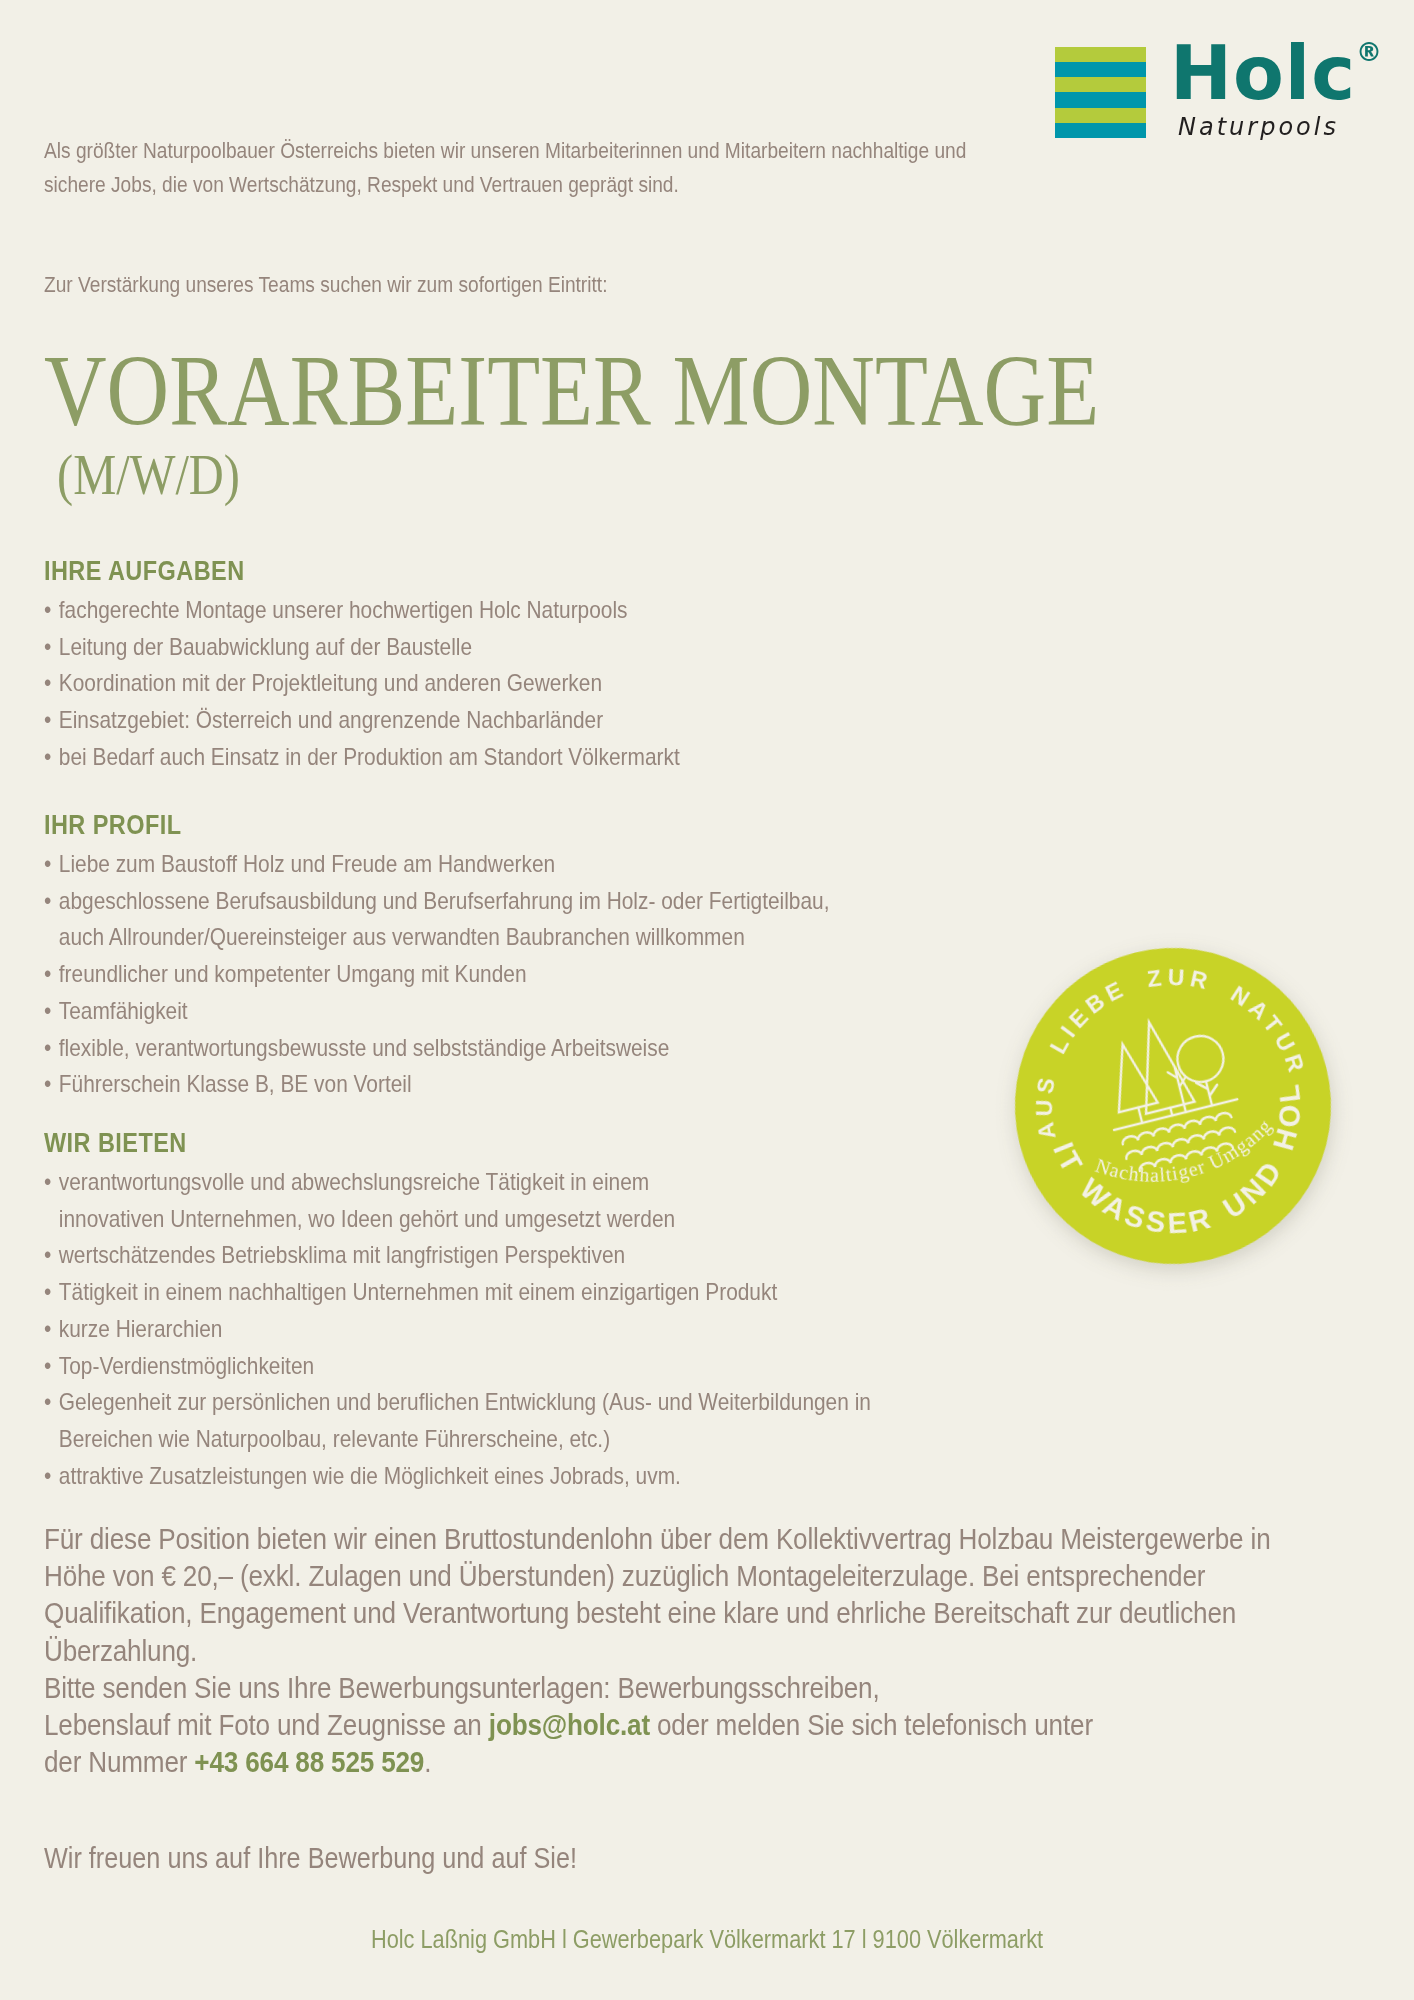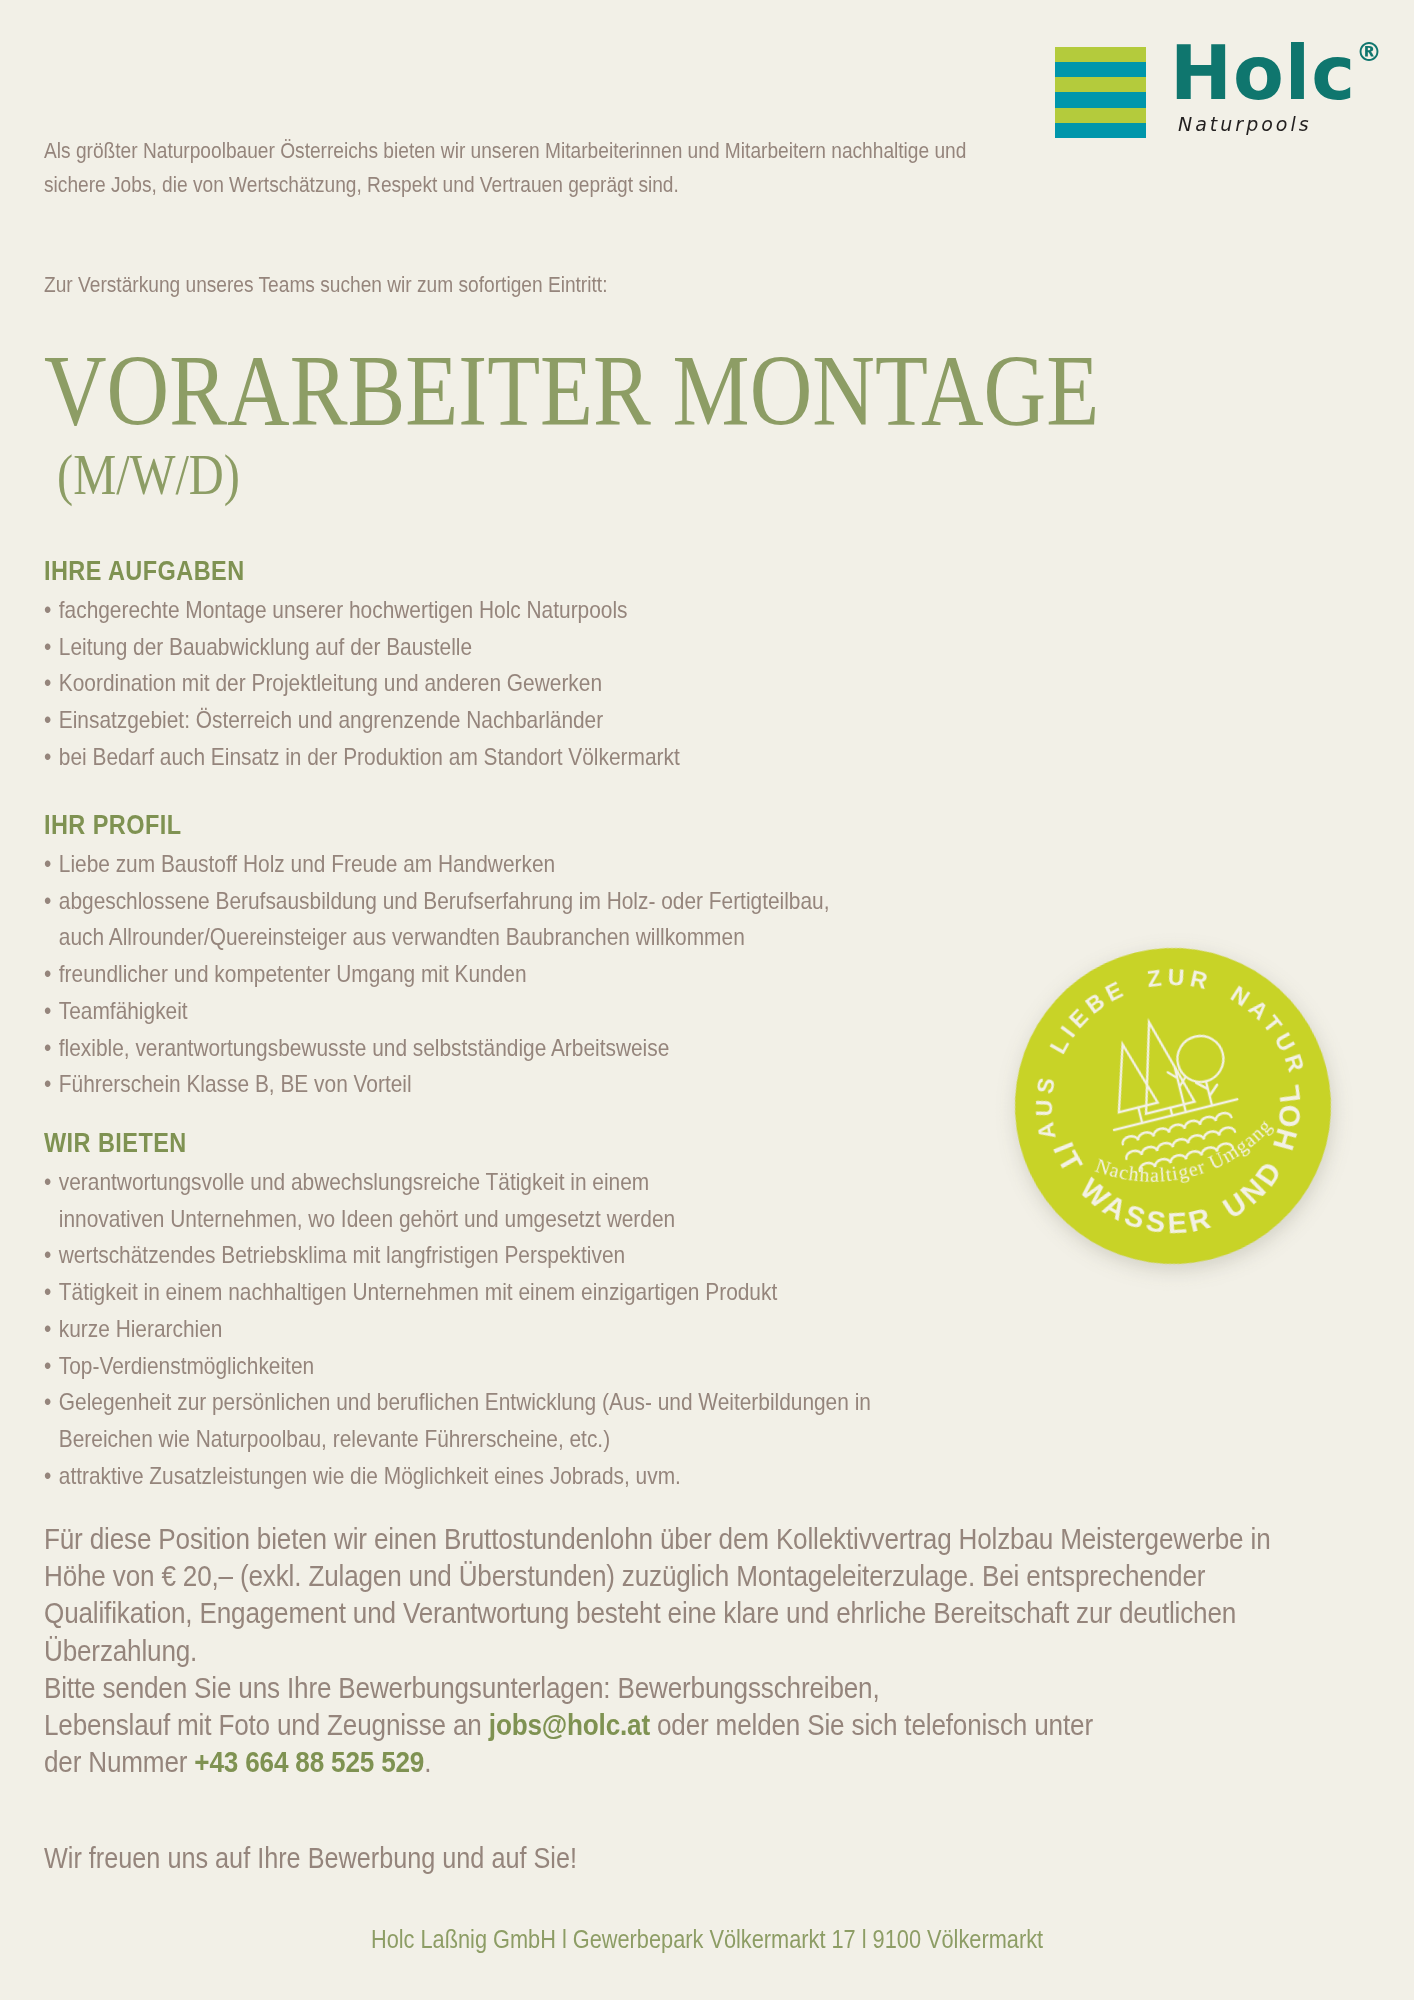--- a/index.html
+++ b/index.html
@@ -18,21 +18,21 @@
   
   .logo-square{left:1055px;top:47px;width:91px;height:91px;
     background:linear-gradient(180deg,
       #b4cb3c 0 16.66%, #0096ab 16.66% 33.33%,
       #b4cb3c 33.33% 50%, #0096ab 50% 66.66%,
       #b4cb3c 66.66% 83.33%, #0096ab 83.33% 100%);}
   .logo-word{left:1170px;top:36px;font-family:"DejaVu Sans",sans-serif;
     font-weight:700;font-size:74px;line-height:1;color:#0f766e;letter-spacing:1px;}
   .logo-reg{font-size:26px;font-weight:700;vertical-align:38px;letter-spacing:0;}
   .logo-sub{left:1178px;top:113px;font-family:"DejaVu Sans",sans-serif;
-    font-style:italic;font-size:19px;letter-spacing:3px;color:#221f1f;}
+    font-style:italic;font-size:24px;letter-spacing:3px;color:#221f1f;}
 
   
   .body-txt{font-size:22px;line-height:33.5px;}
   .intro{left:44px;top:134px;}
   .recruit{left:44px;top:268px;}
   .title{left:44px;top:340px;font-family:"Liberation Serif",serif;
     font-size:102px;line-height:1;color:#8d9d65;
     transform:scaleX(0.85);transform-origin:0 0;}
   .subtitle{left:57px;top:446px;font-family:"Liberation Serif",serif;
     font-size:57px;line-height:1;color:#8d9d65;

